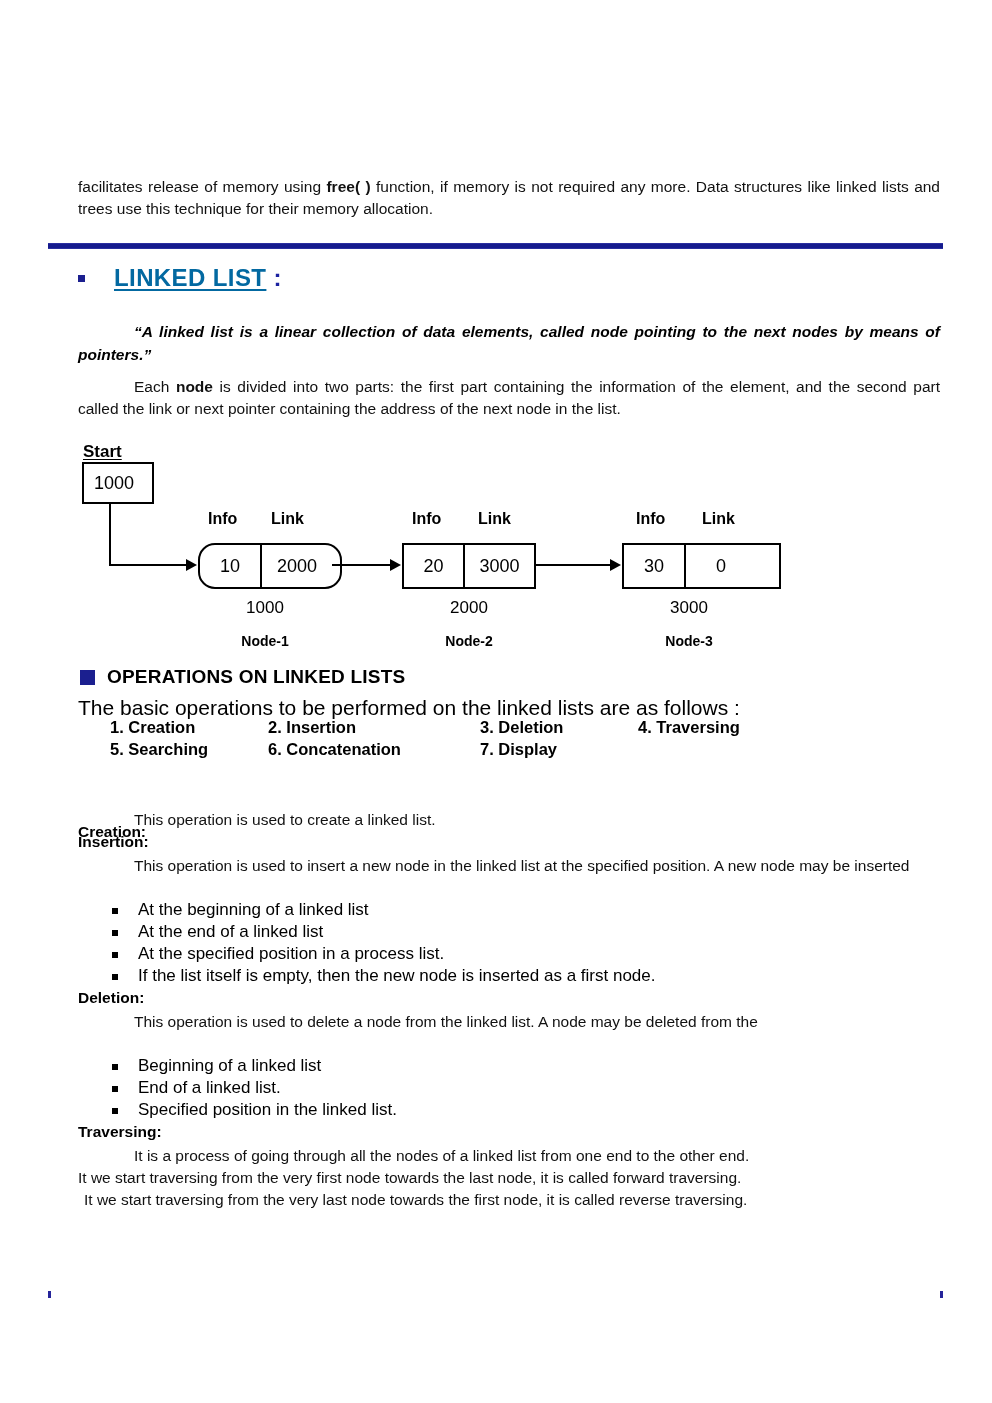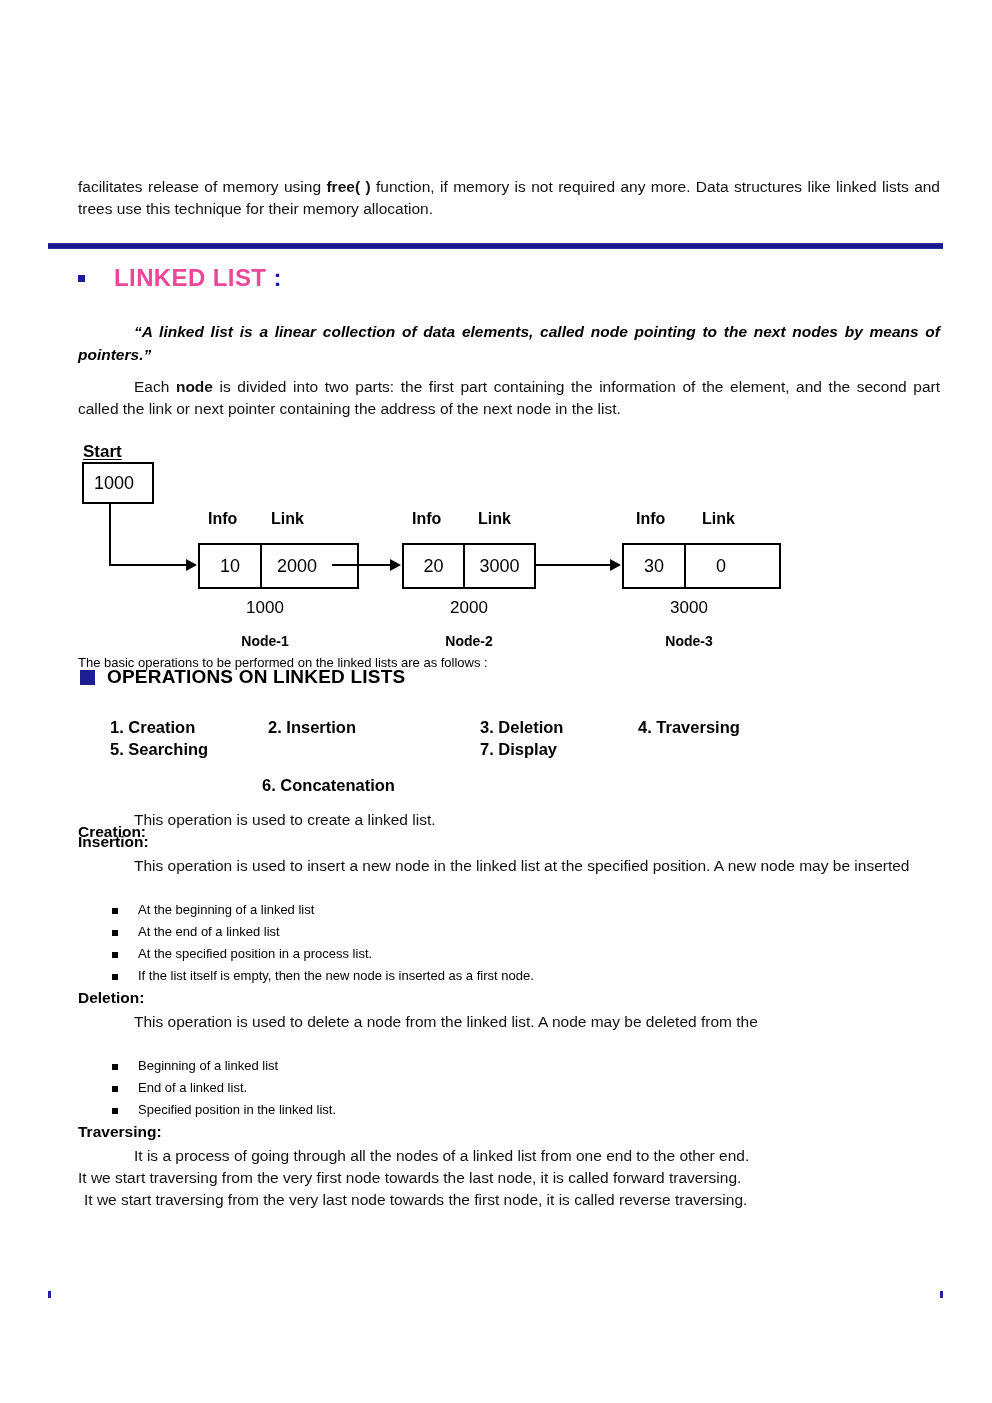--- a/index.html
+++ b/index.html
@@ -56,22 +56,23 @@
   }
   .ll-bullet {
     width: 7px; height: 7px;
     background: #1b1f8f;
     margin-right: 29px;
     flex: none;
   }
   .ll-title {
     font-size: 24px;
     font-weight: bold;
-    color: #ec4899;
+    color: #0369a1;
     letter-spacing: 0.4px;
+    text-decoration: underline;
     text-underline-offset: 3px;
   }
   .ll-colon {
     font-size: 24px;
     font-weight: bold;
     color: #1b22a0;
     margin-left: 7px;
   }
 
   
@@ -176,22 +177,22 @@
     margin-right: 12px;
     flex: none;
   }
   .ops-title {
     font-size: 19px;
     font-weight: bold;
     letter-spacing: 0.2px;
   }
   .ops-sub {
     position: absolute;
-    left: 78px; top: 655px;
-    font-size: 13px;
+    left: 78px; top: 696px;
+    font-size: 21px;
   }
   .ops-grid {
     position: absolute;
     left: 78px; top: 718px;
     width: 800px;
     font-size: 16.5px;
     font-weight: bold;
   }
   .ops-row { position: relative; height: 22px; }
   .ops-item { position: absolute; white-space: nowrap; }
@@ -199,21 +200,21 @@
   
   .sec-title {
     position: absolute;
     left: 78px;
     font-size: 15.5px;
     font-weight: bold;
   }
   .bullets {
     position: absolute;
     left: 110px;
-    font-size: 13px;
+    font-size: 17px;
     line-height: 22px;
   }
   .bl-row {
     position: relative;
     height: 22px;
     padding-left: 28px;
   }
   .bl-sq {
     position: absolute;
     left: 2px; top: 9px;
@@ -258,21 +259,21 @@
     <div class="start-box">
       <span>1000</span>
     </div>
 
     <div class="line-v" style="left:109px; top:504px; height:62px;"></div>
     <div class="line-h" style="left:109px; top:564px; width:78px;"></div>
     <div class="arrow-head" style="left:186px; top:559px;"></div>
 
     <div class="hdr" style="left:208px;">Info</div>
     <div class="hdr" style="left:271px;">Link</div>
-    <div class="node" style="left:198px; width:161px;">
+    <div class="node" style="left:198px; width:144px;border-radius:17px;">
       <div class="cell info">10</div>
       <div class="cell link">2000</div>
     </div>
     <div class="addr" style="left:198px; width:134px;">1000</div>
     <div class="nname" style="left:198px; width:134px;">Node-1</div>
 
     <div class="line-h" style="left:332px; top:564px; width:58px;"></div>
     <div class="arrow-head" style="left:390px; top:559px;"></div>
 
     <div class="hdr" style="left:412px;">Info</div>
@@ -305,21 +306,21 @@
 
   <div class="ops-grid">
     <div class="ops-row">
       <span class="ops-item" style="left:32px;">1.  Creation</span>
       <span class="ops-item" style="left:190px;">2. Insertion</span>
       <span class="ops-item" style="left:402px;">3.  Deletion</span>
       <span class="ops-item" style="left:560px;">4. Traversing</span>
     </div>
     <div class="ops-row">
       <span class="ops-item" style="left:32px;">5.  Searching</span>
-      <span class="ops-item" style="left:184px;margin-top:36px;">6. Concatenation</span>
+      <span class="ops-item" style="left:190px;">6. Concatenation</span>
       <span class="ops-item" style="left:402px;">7.  Display</span>
     </div>
   </div>
 
   <div class="sec-title" style="top:787px;margin-top:36px;">Creation:</div>
   <div class="para nojust" style="left:78px; top:809px; width:862px;">
     <span class="indent"></span><span>This operation is used to create a linked list.</span>
   </div>
 
   <div class="sec-title" style="top:833px;">Insertion:</div>

